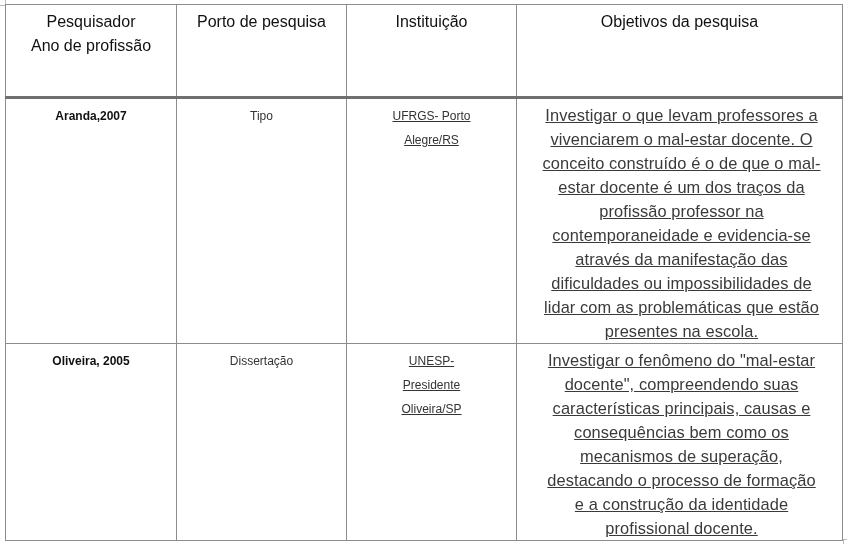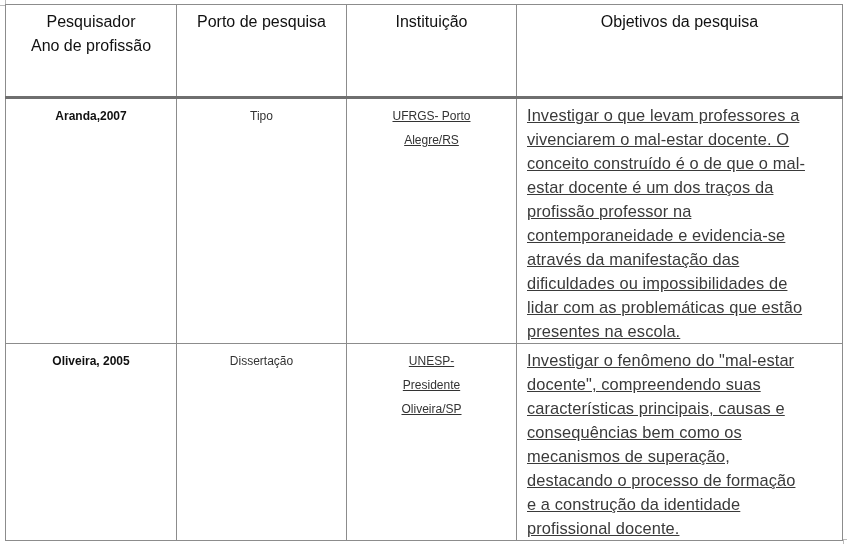--- a/index.html
+++ b/index.html
@@ -2,21 +2,21 @@
 <html><head>
 <meta charset="utf-8">
 <style>
   html, body { margin: 0; padding: 0; background: #ffffff; }
   body { width: 847px; height: 544px; position: relative; overflow: hidden;
          font-family: "Liberation Sans", "DejaVu Sans", sans-serif; color: #222; }
   .corner-mark { position: absolute; width: 5px; height: 5px; border-color: #bbb; border-style: solid; }
   .cm-tl { left: 0; top: 0; border-width: 0 1px 1px 0; }
   .cm-br { left: 843px; top: 539px; border-width: 1px 0 0 1px; }
   table { position: absolute; left: 5px; top: 4px; border-collapse: collapse; table-layout: fixed; width: 837px; }
-  td, th { border: 1px solid #8c8c8c; vertical-align: top; padding: 0; }
+  td, th { border: 1px solid #8c8c8c; vertical-align: top; padding: 0; text-align: center; }
   col.c1 { width: 171px; } col.c2 { width: 170px; } col.c3 { width: 170px; } col.c4 { width: 326px; }
   thead tr { height: 93px; }
   thead th { border-bottom: 3px solid #6f6f6f; font-weight: normal; font-size: 16px; line-height: 24px;
              text-align: center; padding-top: 5px; color: #111; }
   .row1 { height: 246px; }
   .row2 { height: 195px; }
   td.center { text-align: center; font-size: 12px; line-height: 24px; padding-top: 5px; color: #333; }
   td.bold { font-weight: bold; color: #111; }
   td.obj { font-size: 16.4px; line-height: 24px; padding: 4px 6px 0 10px; color: #3a3a3a; letter-spacing: 0.1px; }
   .pre { white-space: pre-line; text-decoration: underline; }

